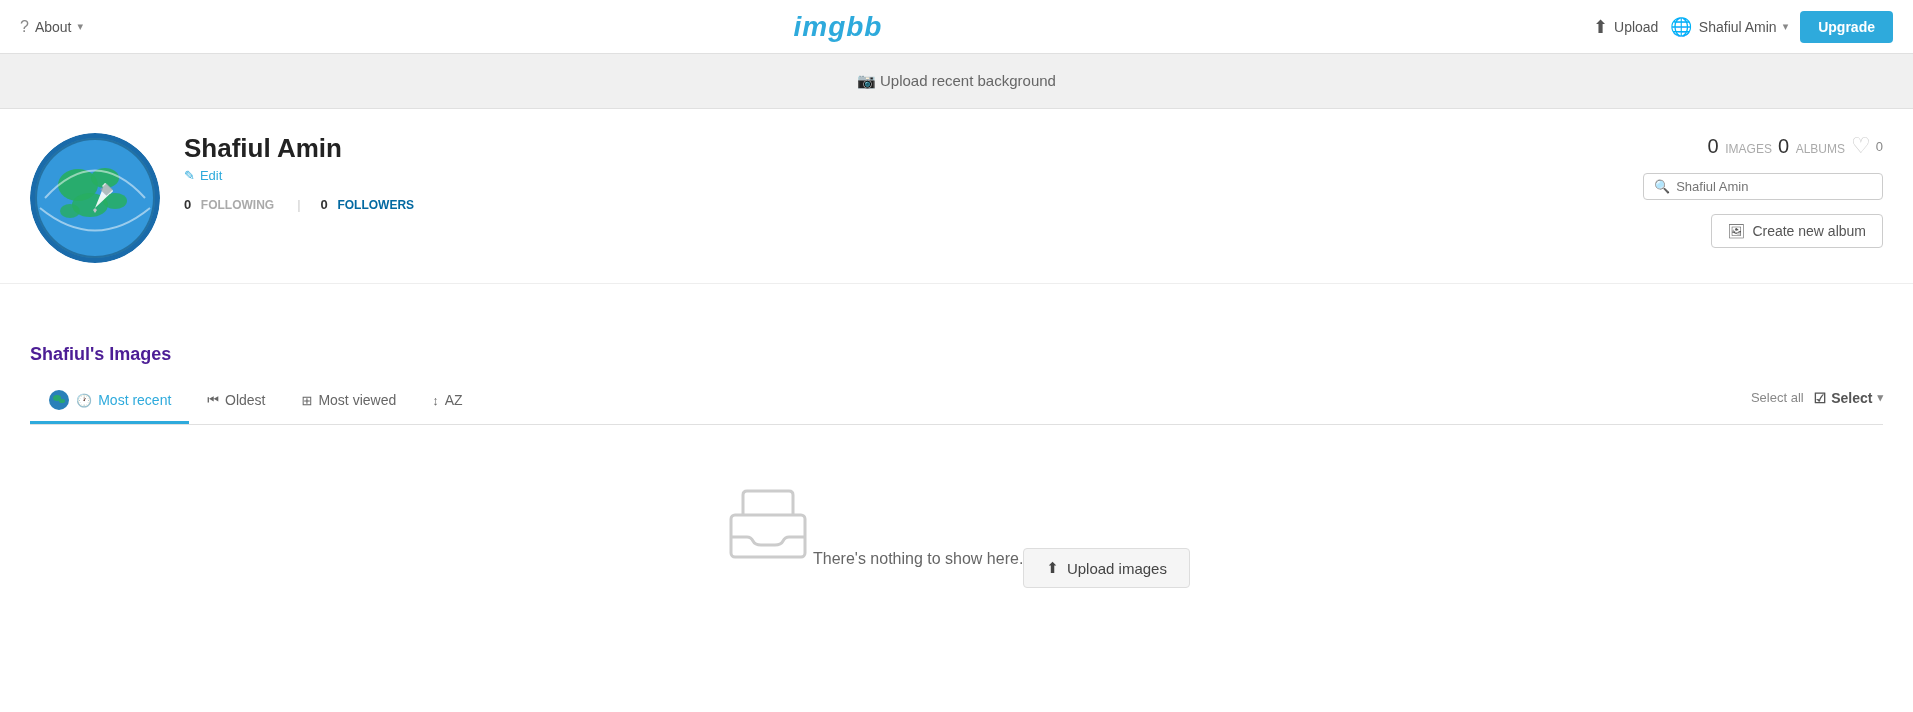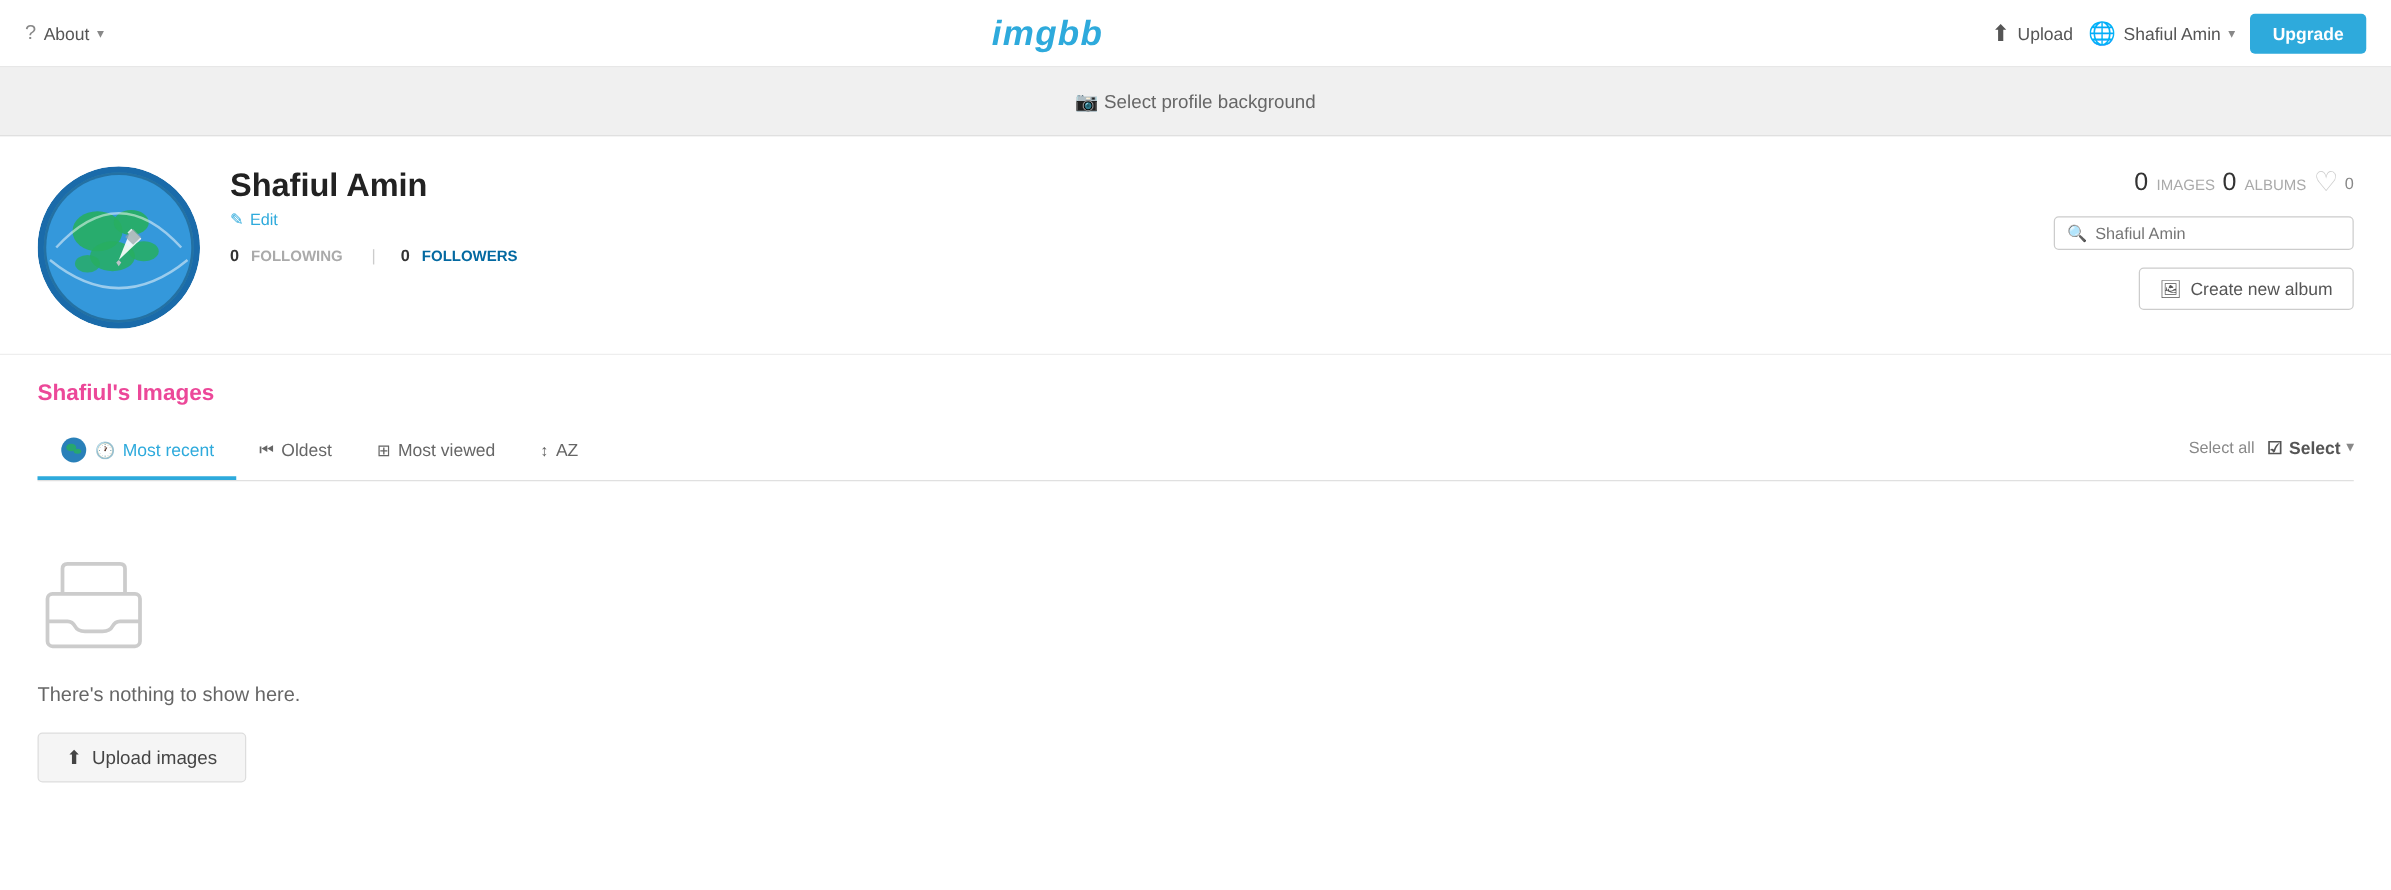--- a/index.html
+++ b/index.html
@@ -105,21 +105,21 @@
       background: #fff;
       padding: 8px 16px;
       border-radius: 4px;
       cursor: pointer;
       color: #555;
       font-size: 14px;
     }
 
     
     .images-section { padding: 20px 30px; }
-    .section-title { font-size: 18px; font-weight: bold; color: #ec4899; margin-bottom: 14px; }
+    .section-title { font-size: 18px; font-weight: bold; color: #4c1d95; margin-bottom: 14px; margin-top: 40px; }
 
     
     .tabs-row {
       display: flex;
       align-items: center;
       justify-content: space-between;
       border-bottom: 1px solid #e0e0e0;
       padding-bottom: 0;
       margin-bottom: 0;
     }
@@ -149,22 +149,22 @@
       border: none;
       cursor: pointer;
       color: #555;
       font-size: 14px;
       font-weight: bold;
     }
 
     
     .empty-state {
       display: flex;
-      flex-direction: column;
-      align-items: flex-start;
+      flex-direction: row;
+      align-items: flex-end;
       justify-content: center;
       padding: 60px 0 40px 0;
       color: #aaa;
     }
     .empty-icon {
       margin-bottom: 20px;
     }
     .empty-text {
       font-size: 16px;
       color: #666;
@@ -206,21 +206,21 @@
       <span style="font-size:18px; color:#2eaadc;">🌐</span>
       <span>Shafiul Amin</span>
       <span class="chevron">▾</span>
     </div>
     <button class="nav-upgrade-btn">Upgrade</button>
   </div>
 </nav>
 
 <div class="profile-banner">
   <span>📷</span>
-  <span>Select profile background</span>
+  <span>Upload recent background</span>
 </div>
 
 <div class="profile-section">
 
   <div class="avatar">
     <svg viewBox="0 0 130 130" xmlns="http://www.w3.org/2000/svg">
       <circle cx="65" cy="65" r="65" fill="#1a6baa"></circle>
       <circle cx="65" cy="65" r="60" fill="#2980b9"></circle>
 
       <ellipse cx="65" cy="65" rx="60" ry="60" fill="#2471a3"></ellipse>

